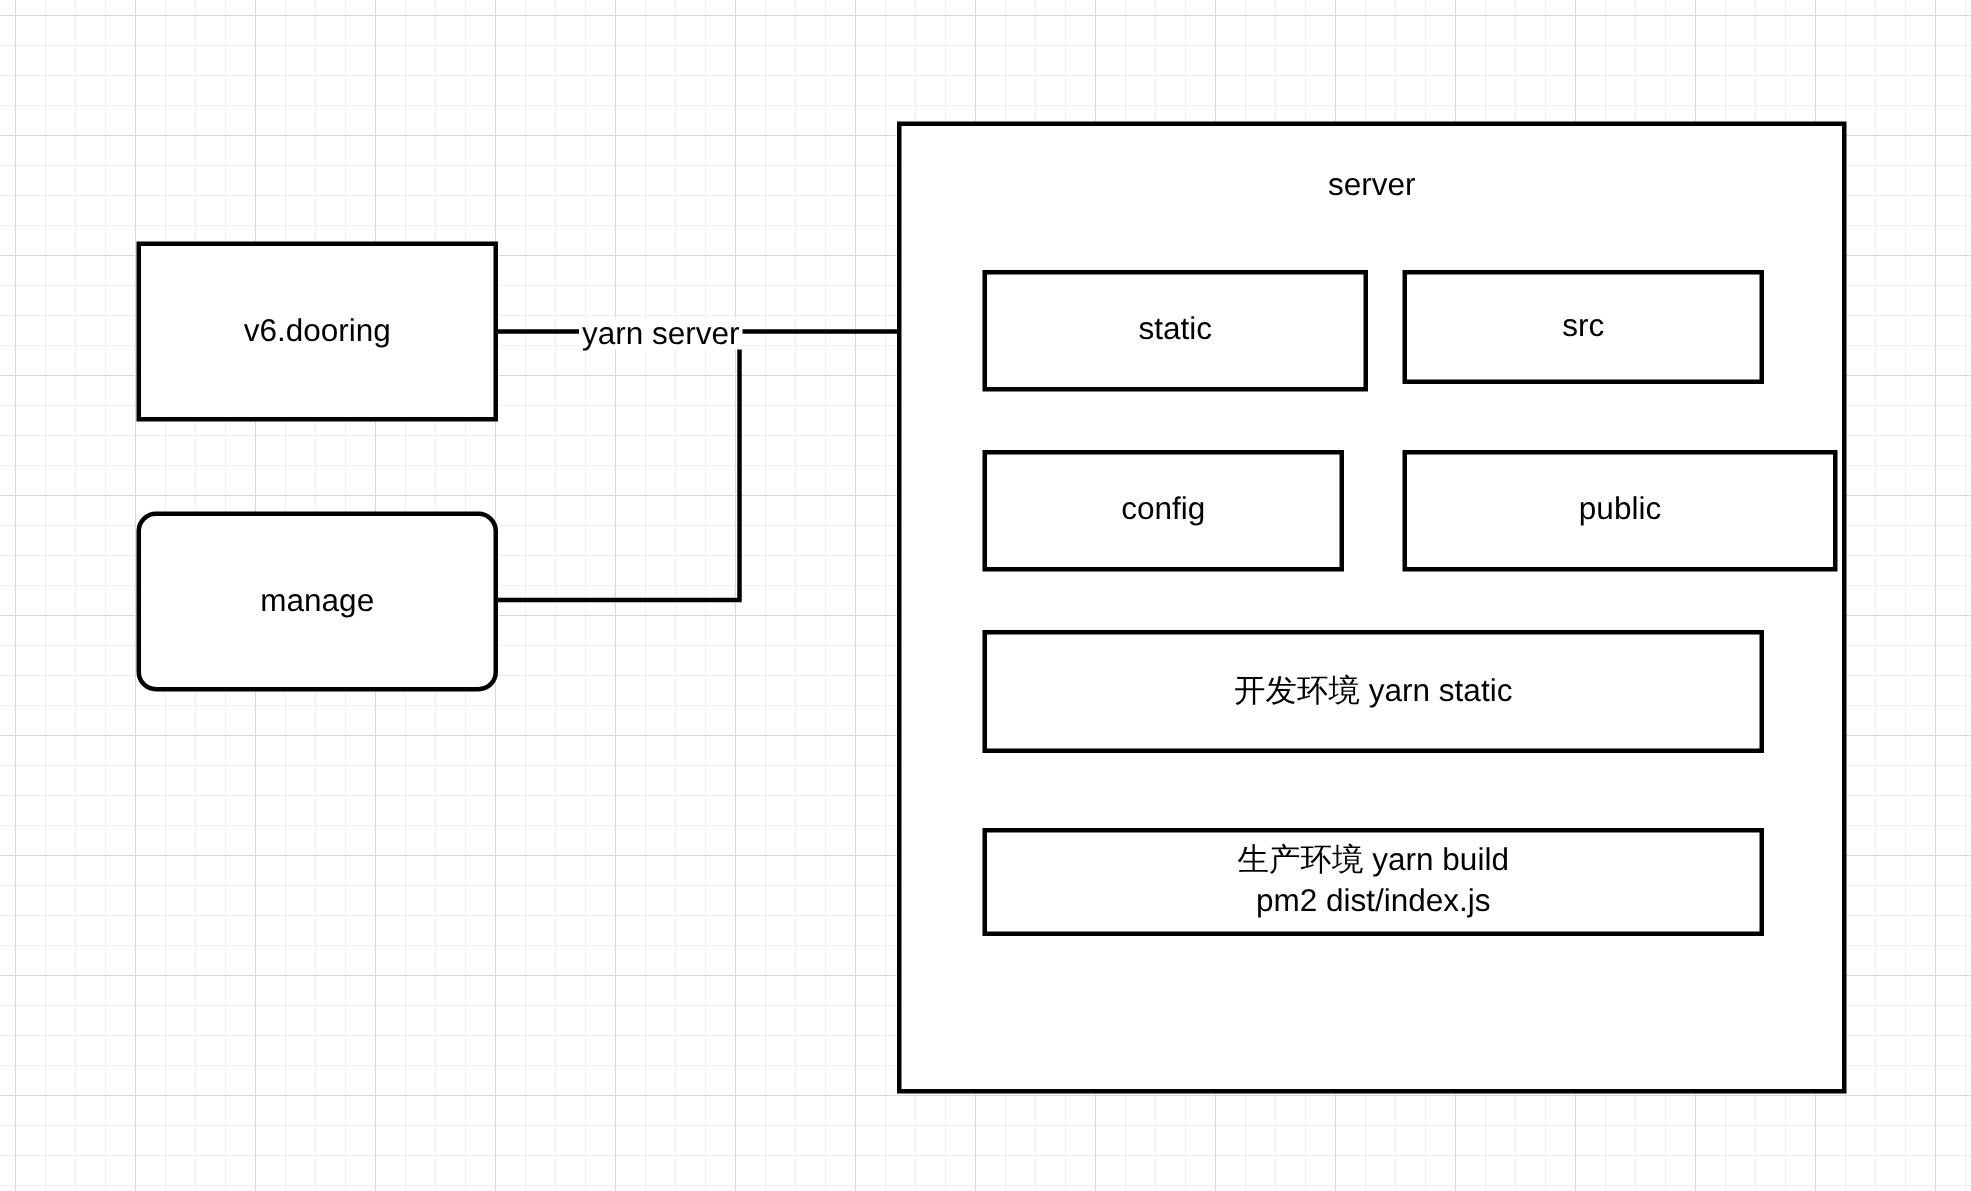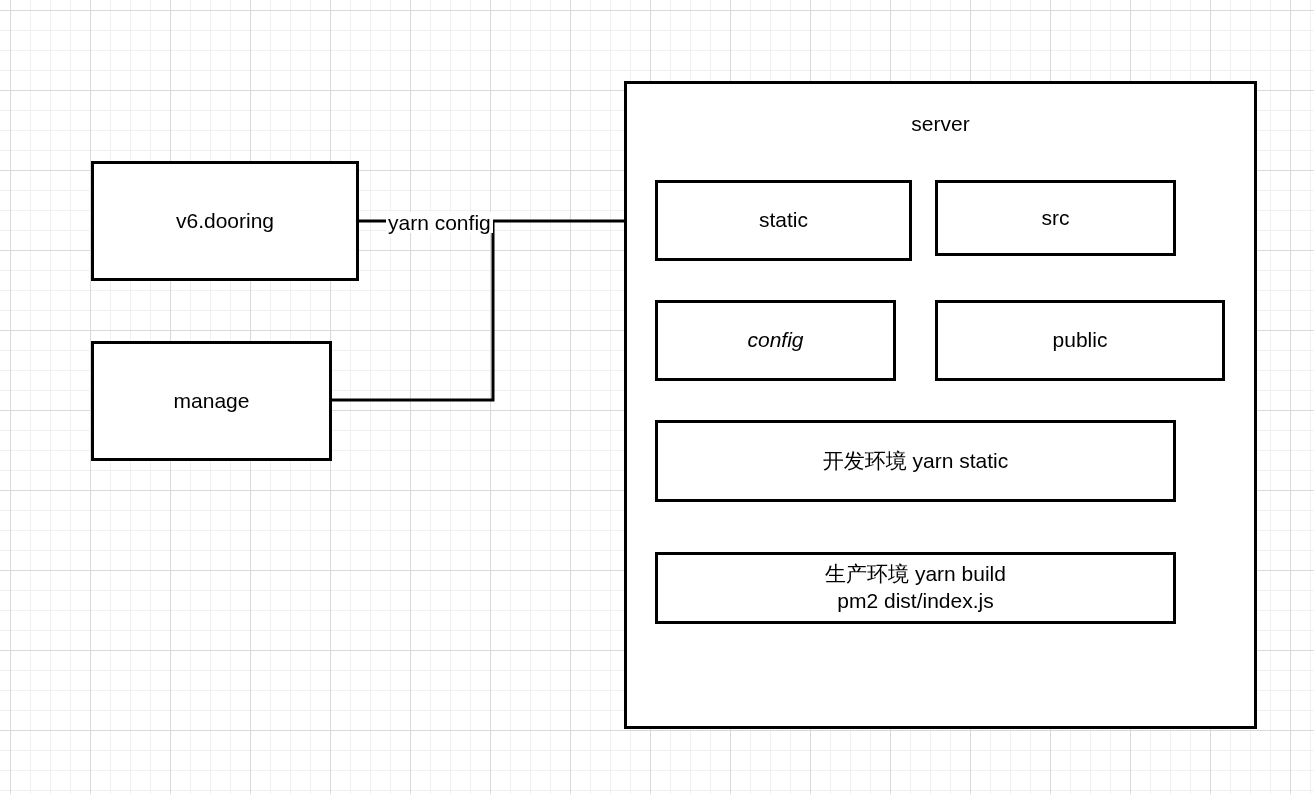--- a/index.html
+++ b/index.html
@@ -90,45 +90,45 @@
       </marker>
     </defs>
 
     <path d="M331,221 L493,221" stroke="#000000" stroke-width="3" fill="none"></path>
 
     <path d="M331,400 L493,400 L493,221" stroke="#000000" stroke-width="3" fill="none"></path>
 
     <path d="M493,221 L650,221" stroke="#000000" stroke-width="3" fill="none" marker-end="url(#arrowhead)"></path>
   </svg>
 
-  <div class="node" style="left:91px; top:161px; width:268px; height:120px;">
+  <div class="node" style="left:91px; top:161px; width:241px; height:120px;">
     <span>v6.dooring</span>
   </div>
 
-  <div class="node" style="left:91px; top:341px; width:241px; height:120px;">
+  <div class="node" style="left:91px; top:341px; width:241px; height:120px;border-radius:13px;">
     <span>manage</span>
   </div>
 
   <div class="edge-label" style="left:386px; top:212px;">
-    <span>yarn config</span>
+    <span>yarn server</span>
   </div>
 
-  <div class="container-node" style="left:624px; top:81px; width:633px; height:648px;">
+  <div class="container-node" style="left:598px; top:81px; width:633px; height:648px;">
     <div class="container-title">server</div>
   </div>
 
   <div class="node" style="left:655px; top:180px; width:257px; height:81px;">
     <span>static</span>
   </div>
 
   <div class="node" style="left:935px; top:180px; width:241px; height:76px;">
     <span>src</span>
   </div>
 
-  <div class="node" style="left:655px; top:300px; width:241px; height:81px;font-style:italic;">
+  <div class="node" style="left:655px; top:300px; width:241px; height:81px;">
     <span>config</span>
   </div>
 
   <div class="node" style="left:935px; top:300px; width:290px; height:81px;">
     <span>public</span>
   </div>
 
   <div class="node" style="left:655px; top:420px; width:521px; height:82px;">
     <span>开发环境 yarn static</span>
   </div>

